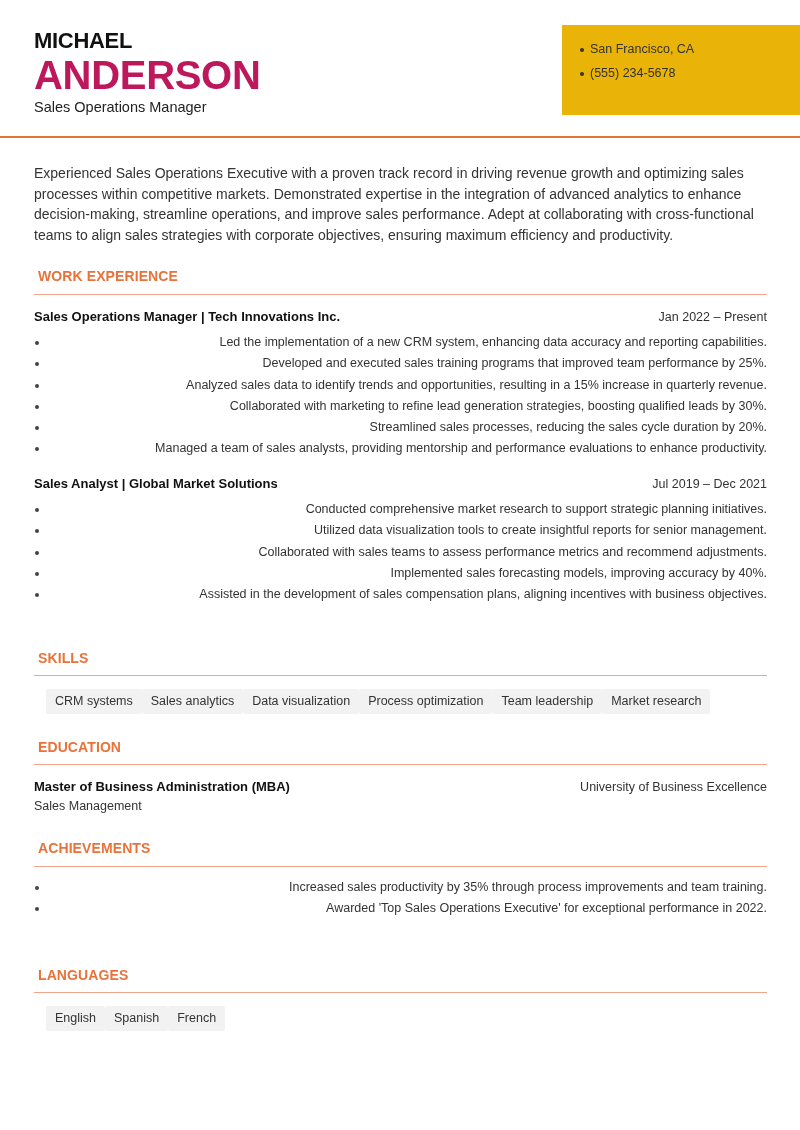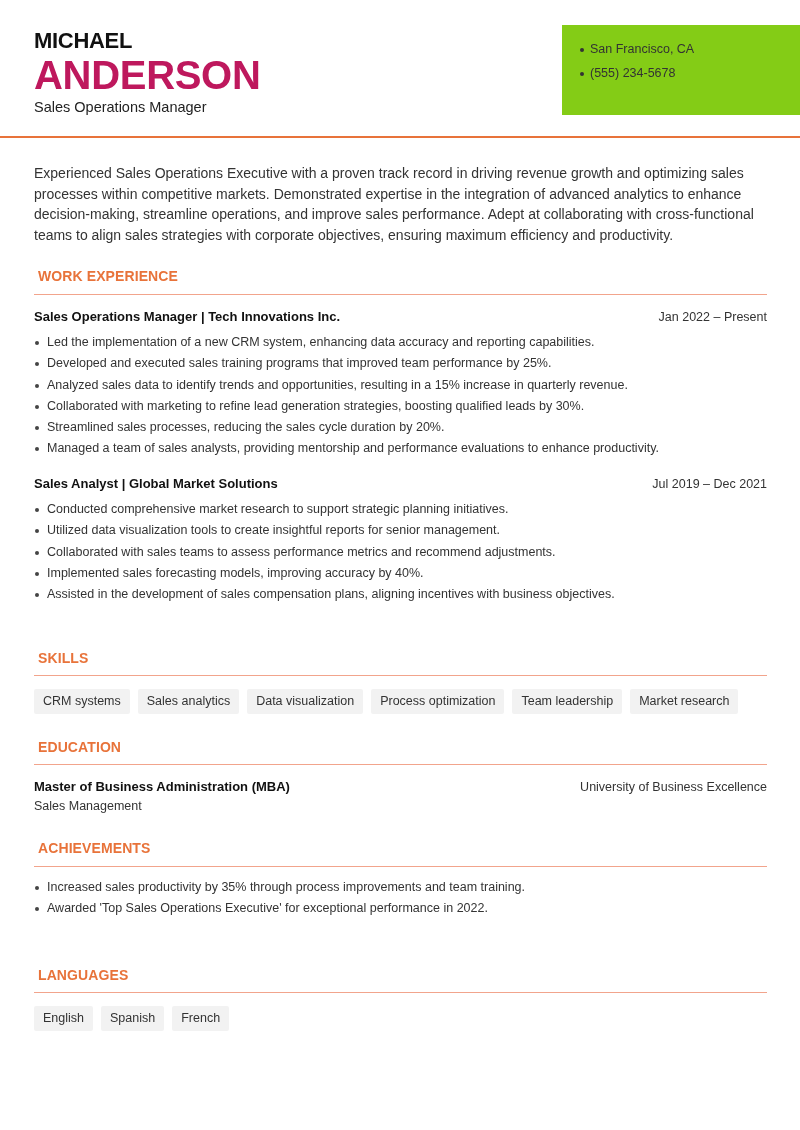--- a/index.html
+++ b/index.html
@@ -25,21 +25,21 @@
       font-size: 40px; font-weight: 700; color: #be185d;
       letter-spacing: -0.3px; line-height: 38px;
     }
     .title {
       position: absolute; left: 34px; top: 99px;
       font-size: 14.5px; color: #222222;
     }
     .contact-box {
       position: absolute; left: 562px; top: 25px;
       width: 238px; height: 90px;
-      background: #84cc16;
+      background: #eab308;
       padding: 13px 0 0 18px;
     }
     .contact-box ul { list-style: none; }
     .contact-box li {
       font-size: 12.5px; color: #333333; line-height: 23.5px;
       position: relative; padding-left: 10px;
     }
     .contact-box li::before {
       content: ""; position: absolute; left: 0; top: 10px;
       width: 4px; height: 4px; border-radius: 50%; background: #333;
@@ -57,30 +57,30 @@
     .section-rule {
       position: absolute; left: 0; width: 733px; height: 0;
       border-top: 1.5px solid #F2A48C;
     }
     .job-head {
       position: absolute; left: 0; width: 733px;
       display: flex; justify-content: space-between; align-items: baseline;
     }
     .job-title { font-size: 13px; font-weight: 700; color: #111111; }
     .job-date { font-size: 12.5px; color: #333333; }
-    ul.bullets { list-style: none; position: absolute; left: 0; width: 733px; }
+    ul.bullets { list-style: none; position: absolute; left: 0; width: 733px; text-align: right; }
     ul.bullets li {
       font-size: 12.5px; color: #333333; line-height: 21.3px;
       position: relative; padding-left: 13px;
     }
     ul.bullets li::before {
       content: ""; position: absolute; left: 1px; top: 9px;
       width: 4px; height: 4px; border-radius: 50%; background: #444;
     }
-    .tags { position: absolute; left: 0; display: flex; gap: 8px; }
+    .tags { position: absolute; left: 12px; display: flex; }
     .tag {
       background: #f2f2f2; font-size: 12.5px; color: #333333;
       padding: 0 9px; height: 25px; line-height: 25px; border-radius: 2px;
     }
     .edu-row {
       position: absolute; left: 0; width: 733px;
       display: flex; justify-content: space-between; align-items: baseline;
     }
     .edu-degree { font-size: 13px; font-weight: 700; color: #111111; }
     .edu-school { font-size: 12.5px; color: #333333; }

